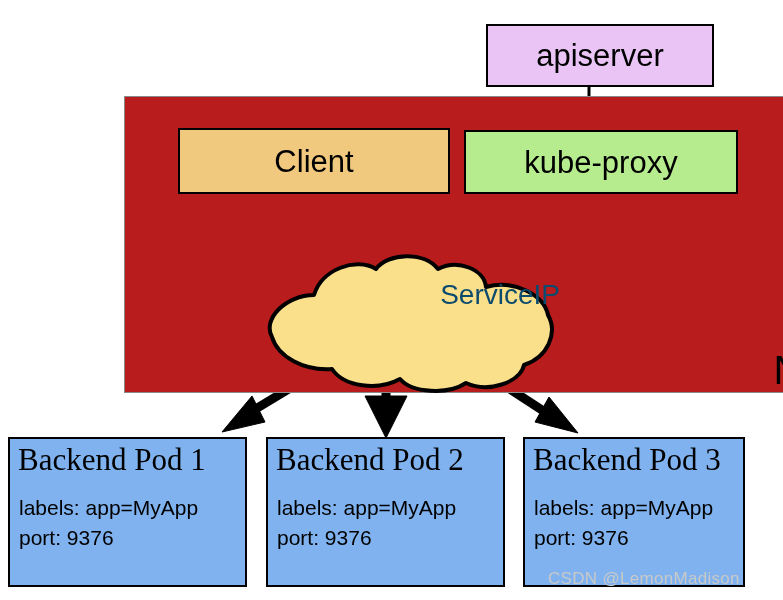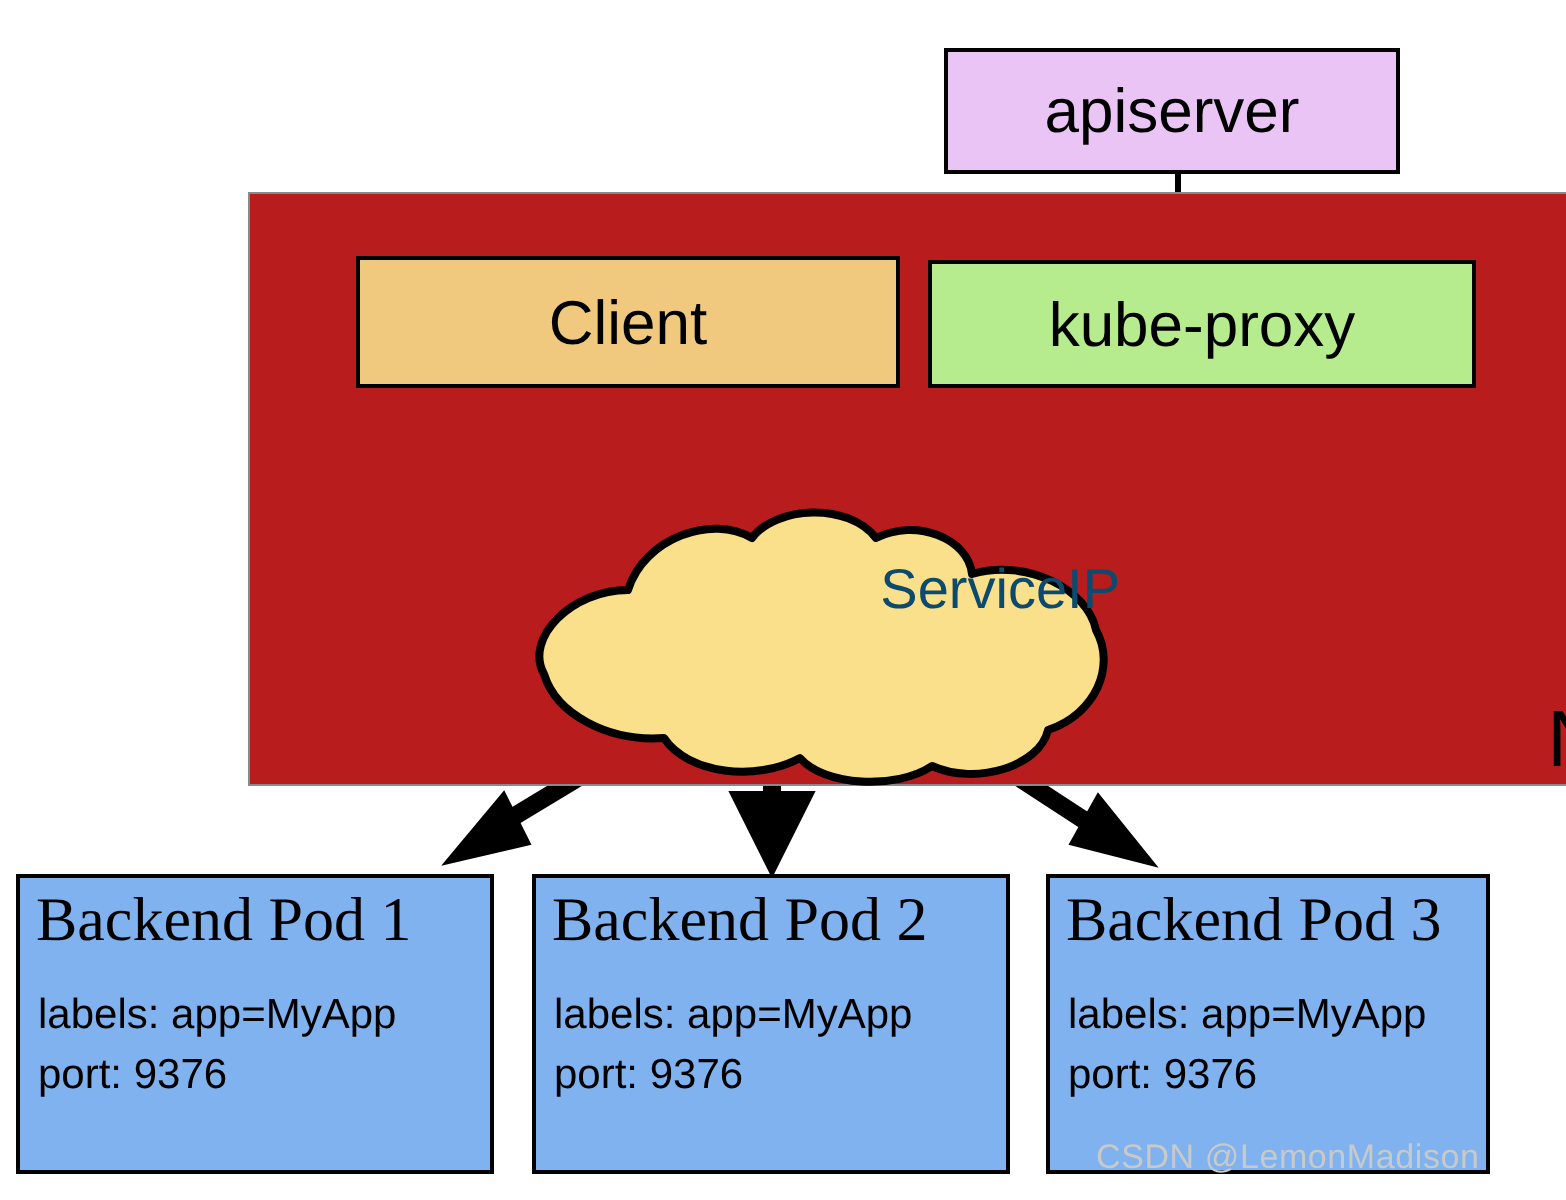--- a/index.html
+++ b/index.html
@@ -34,21 +34,21 @@
     border: 2px solid #000000;
     display: flex;
     align-items: center;
     justify-content: center;
     color: #000000;
     line-height: 1;
   }
 
   
   #apiserver {
-    left: 472px;
+    left: 486px;
     top: 24px;
     width: 228px;
     height: 63px;
     background: #e9c4f5;
     font-size: 31px;
     z-index: 6;
   }
 
   
   #node-container {

